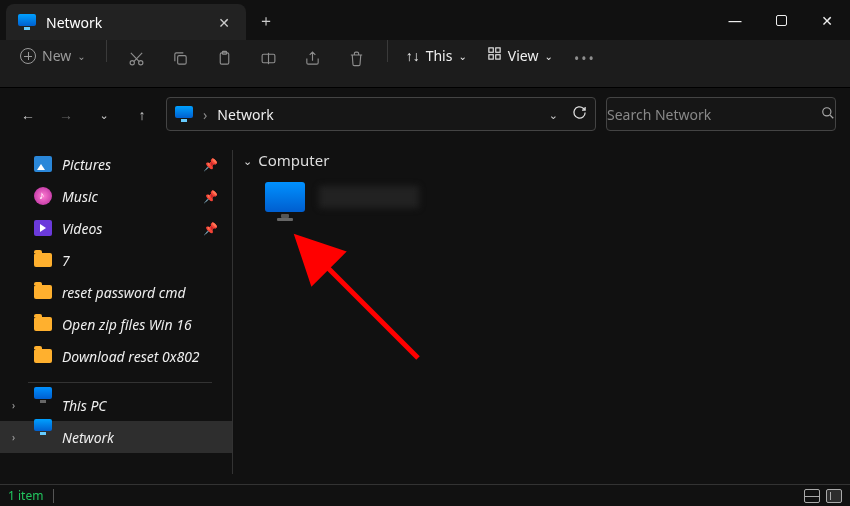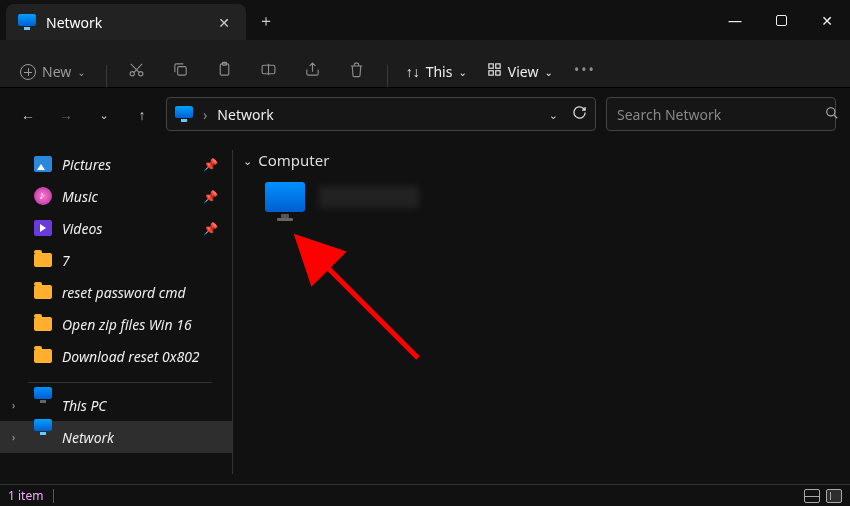--- a/index.html
+++ b/index.html
@@ -7,39 +7,39 @@
 
   
   .titlebar { height: 40px; display: flex; align-items: stretch; background: #111; }
   .tab      { width: 240px; background: #222; display: flex; align-items: center; padding: 0 12px; gap: 10px; border-top-left-radius: 8px; border-top-right-radius: 8px; margin-top:4px; margin-left:6px; }
   .tab .close { margin-left: auto; font-size: 14px; color: #ccc; padding: 0 4px; }
   .newtab   { width: 40px; display: flex; align-items: center; justify-content: center; color: #ccc; font-size: 16px; }
   .spacer   { flex: 1; }
   .wctrl    { width: 46px; display: flex; align-items: center; justify-content: center; color: #eee; }
 
   
-  .toolbar { height: 48px; display: flex; align-items: flex-end; padding: 0 10px; background: #1c1c1c; gap: 4px; border-bottom: 1px solid #000; }
+  .toolbar { height: 48px; display: flex; align-items: flex-start; padding: 0 10px; background: #1c1c1c; gap: 4px; border-bottom: 1px solid #000; }
   .newbtn  { display: flex; align-items: center; gap: 6px; color: #9a9a9a; padding: 6px 10px; border-radius: 4px; }
   .newbtn .plus { width:16px;height:16px;border:1px solid #9a9a9a;border-radius:50%;position:relative; }
   .newbtn .plus::before,.newbtn .plus::after{content:"";position:absolute;background:#9a9a9a;}
   .newbtn .plus::before{left:3px;right:3px;top:7px;height:1px;}
   .newbtn .plus::after{top:3px;bottom:3px;left:7px;width:1px;}
   .tbtn    { width: 40px; height: 36px; display:flex; align-items:center; justify-content:center; color:#8e8e8e; border-radius:4px; }
   .tdiv    { width:1px; height:22px; background:#3a3a3a; margin:0 6px; }
   .textbtn { display:flex; align-items:center; gap:6px; color:#eee; padding:6px 8px; }
 
   
   .navrow { height: 52px; display:flex; align-items:center; padding: 0 14px; gap: 10px; background:#111; }
   .navbtn { width: 28px; height: 28px; display:flex; align-items:center; justify-content:center; color:#ccc; border-radius:4px; }
   .navbtn.disabled{ color:#666; }
   .address { flex:1; height:34px; border:1px solid #444; border-radius:4px; display:flex; align-items:center; padding:0 8px; gap:10px; background:#161616; }
   .address .crumb { color:#eee; }
   .address .sep   { color:#888; }
   .address .tail  { margin-left:auto; display:flex; gap:14px; align-items:center; color:#ccc; }
-  .search  { width:230px; height:34px; border:1px solid #444; border-radius:4px; display:flex; align-items:center; padding:0 10px; gap:8px; background:#161616; color:#aaa; }
+  .search  { width:230px; height:34px; border:1px solid #444; border-radius:4px; display:flex; align-items:center; padding:0 0; gap:8px; background:#161616; color:#aaa; }
   .search input { flex:1; background:transparent; border:0; outline:0; color:#eee; font-size:14px; }
   .search input::placeholder{ color:#888; }
 
   
   .body { display:flex; height: 344px; background:#111; }
   .sidebar { width: 232px; padding-top: 8px; display:flex; flex-direction:column; overflow:hidden; }
   .side-item { height:32px; display:flex; align-items:center; padding:0 14px 0 34px; gap:10px; position:relative; color:#eee; white-space: nowrap; }
   .side-item .ic { position:absolute; left:34px; width:18px; display:flex; align-items:center; justify-content:center; }
   .side-item span.lbl { padding-left:28px; overflow:hidden; text-overflow: ellipsis; font-style: italic; }
   .side-item .pin { margin-left:auto; color:#888; font-size:12px; }
@@ -52,21 +52,21 @@
   .content { flex:1; padding: 10px 0 0 8px; }
   .group-header { display:flex; align-items:center; gap:6px; color:#ddd; padding-left:2px; font-size:15px; }
   .items { padding: 6px 0 0 20px; }
   .comp-item { display:flex; align-items:center; gap:14px; padding:6px 4px; }
   .monitor { width:40px; height:30px; background:linear-gradient(#0091ff,#005ecf); border-radius:3px; position:relative; }
   .monitor::after{content:"";position:absolute;bottom:-6px;left:16px;width:8px;height:4px;background:#555;border-radius:1px;}
   .monitor::before{content:"";position:absolute;bottom:-9px;left:12px;width:16px;height:3px;background:#666;border-radius:1px;}
   .blur-label { width:100px; height:22px; background:#222; border-radius:3px; filter:blur(3px); }
 
   
-  .status { position:absolute; bottom:0; left:0; right:0; height:22px; border-top:1px solid #333; display:flex; align-items:center; padding:0 8px; font-size:12px; color:#f0abfc; background:#111; }
+  .status { position:absolute; bottom:0; left:0; right:0; height:22px; border-top:1px solid #333; display:flex; align-items:center; padding:0 8px; font-size:12px; color:#22c55e; background:#111; }
   .status .sdiv { width:1px; height:14px; background:#555; margin:0 10px; }
   .status .r { margin-left:auto; display:flex; gap:6px; }
   .status .vicon{ width:16px;height:14px;border:1px solid #aaa;border-radius:2px; position:relative;}
   .status .vicon.selected{background:#2d2d2d;}
   .status .vicon.det::before{content:"";position:absolute;left:0;right:0;top:50%;height:1px;background:#aaa;}
   .status .vicon.lg::before{content:"";position:absolute;left:3px;top:2px;bottom:2px;width:1px;background:#aaa;}
 
   
   .folder-ico { width:18px;height:14px;background:#ffb02e;border-radius:2px;position:relative; display:inline-block;}
   .folder-ico::before{content:"";position:absolute;top:-3px;left:0;width:8px;height:3px;background:#ffb02e;border-radius:2px 2px 0 0;}

